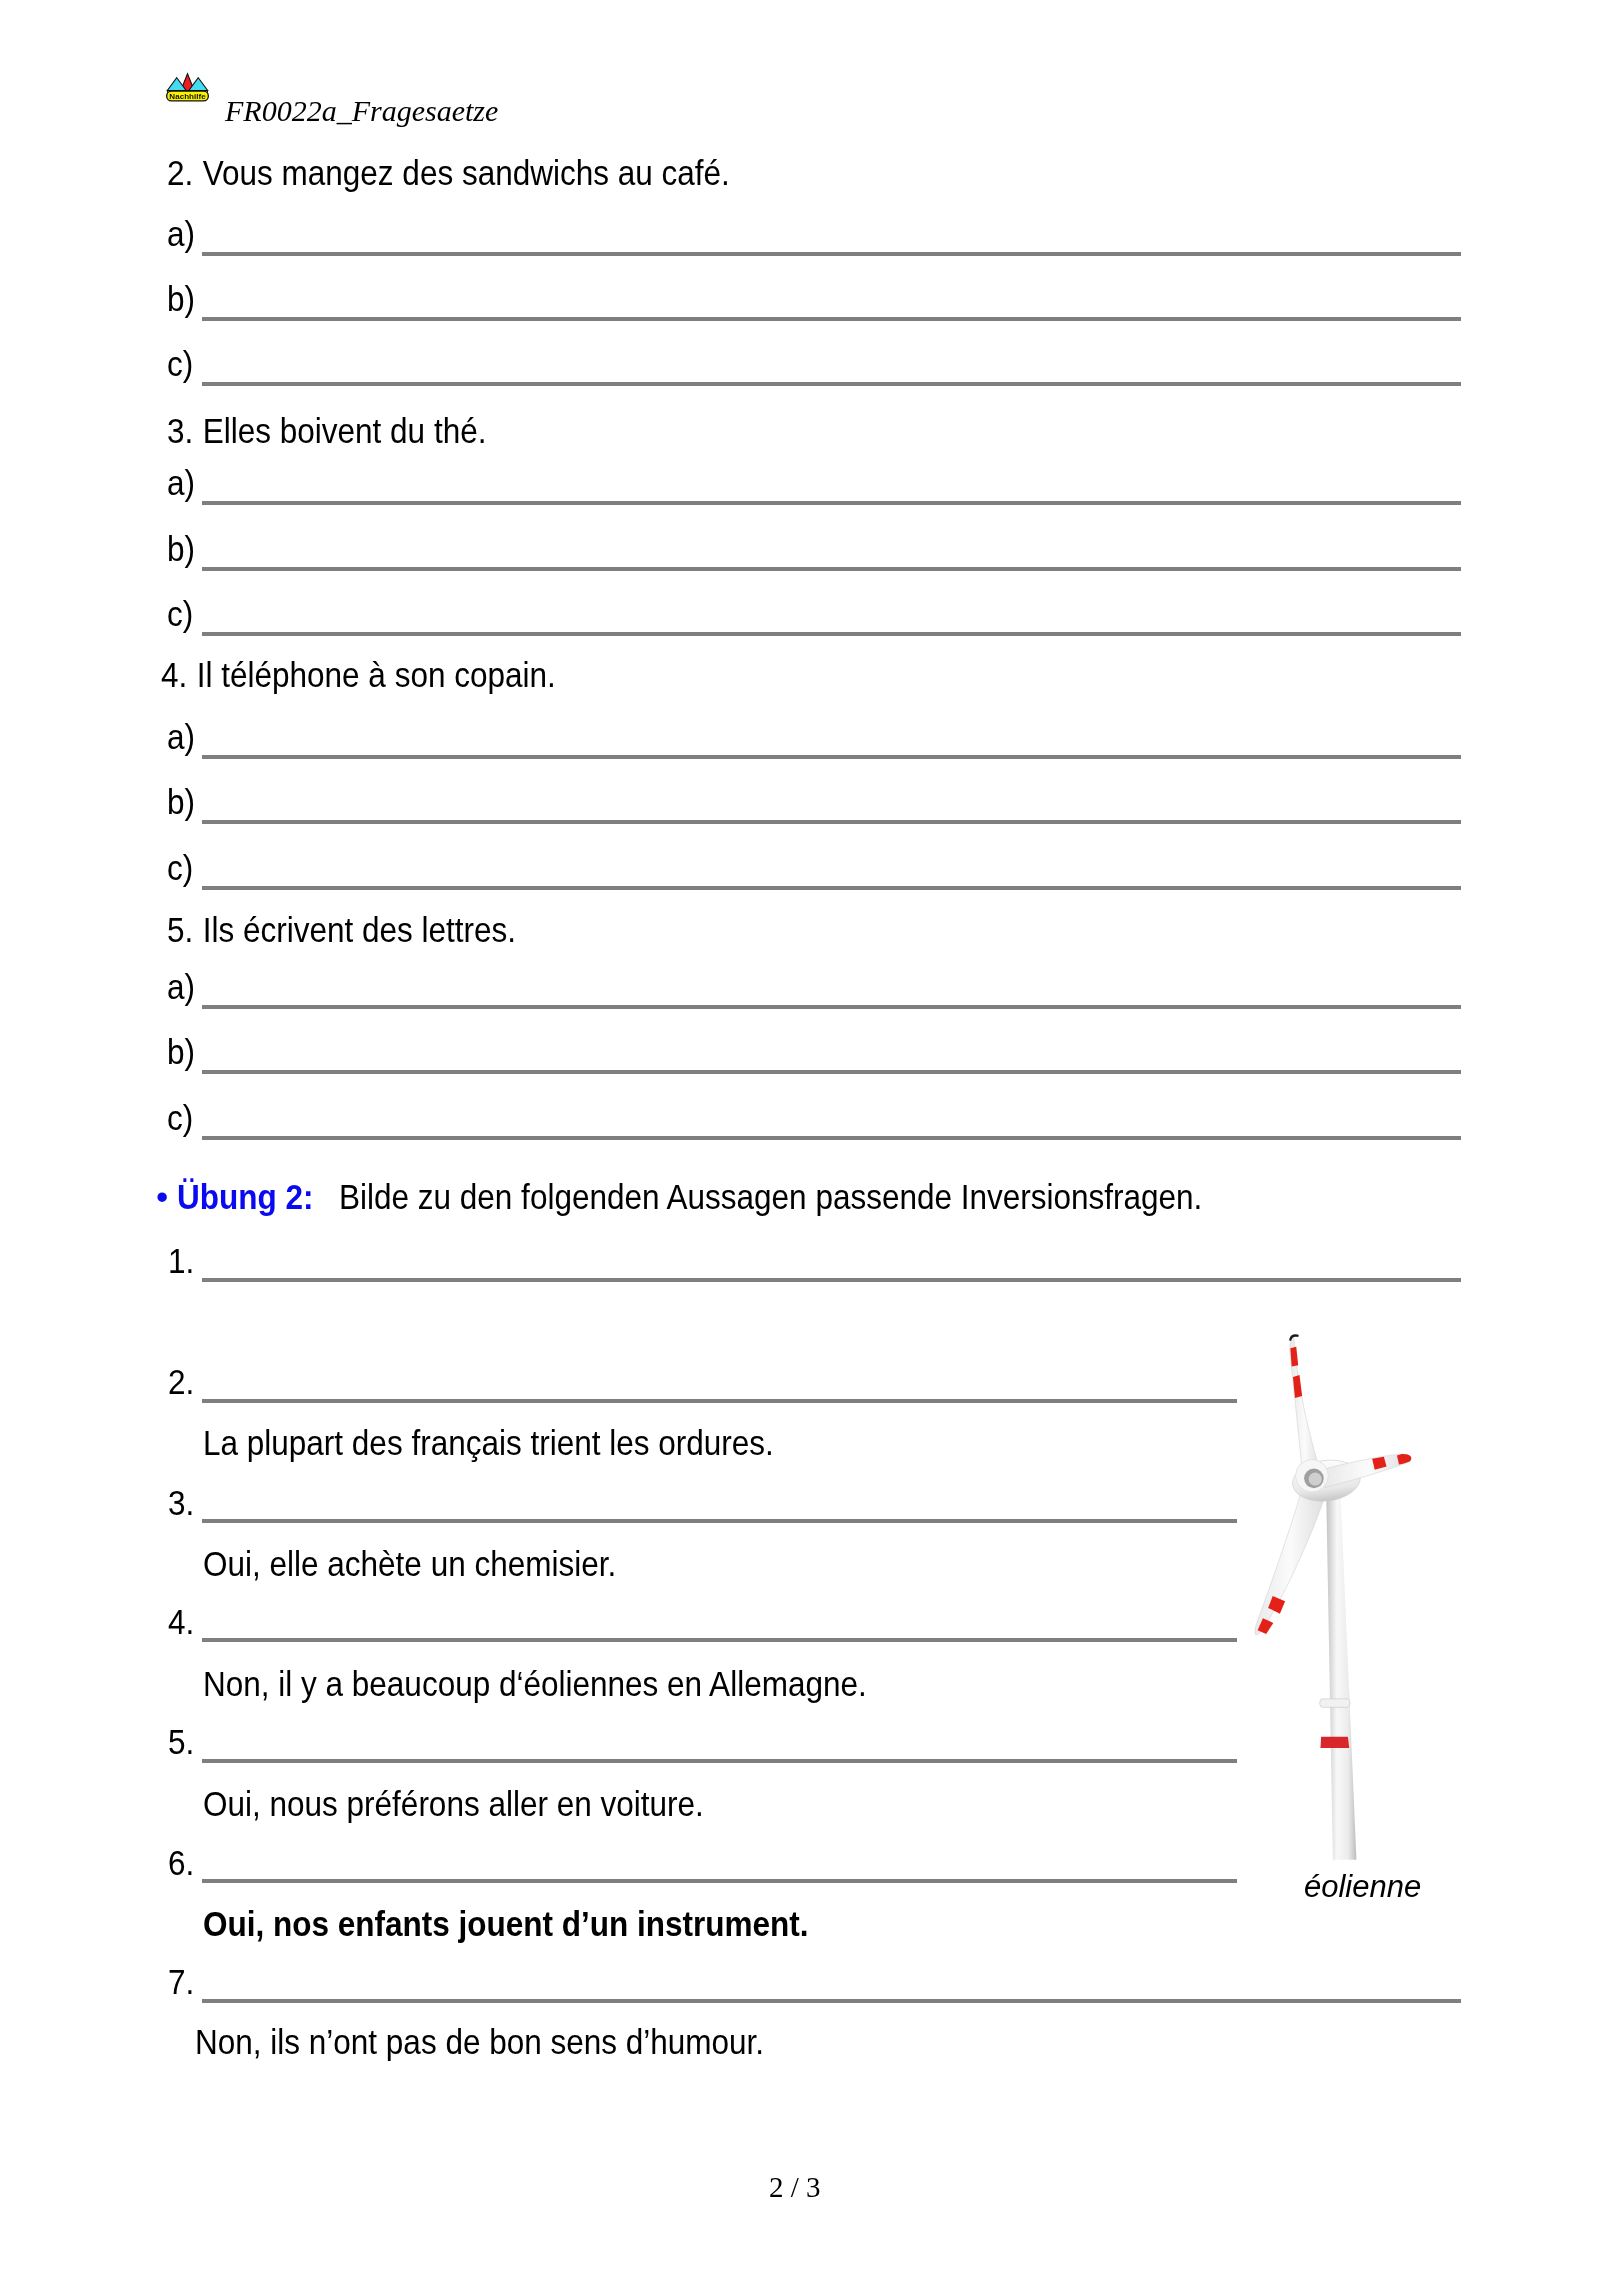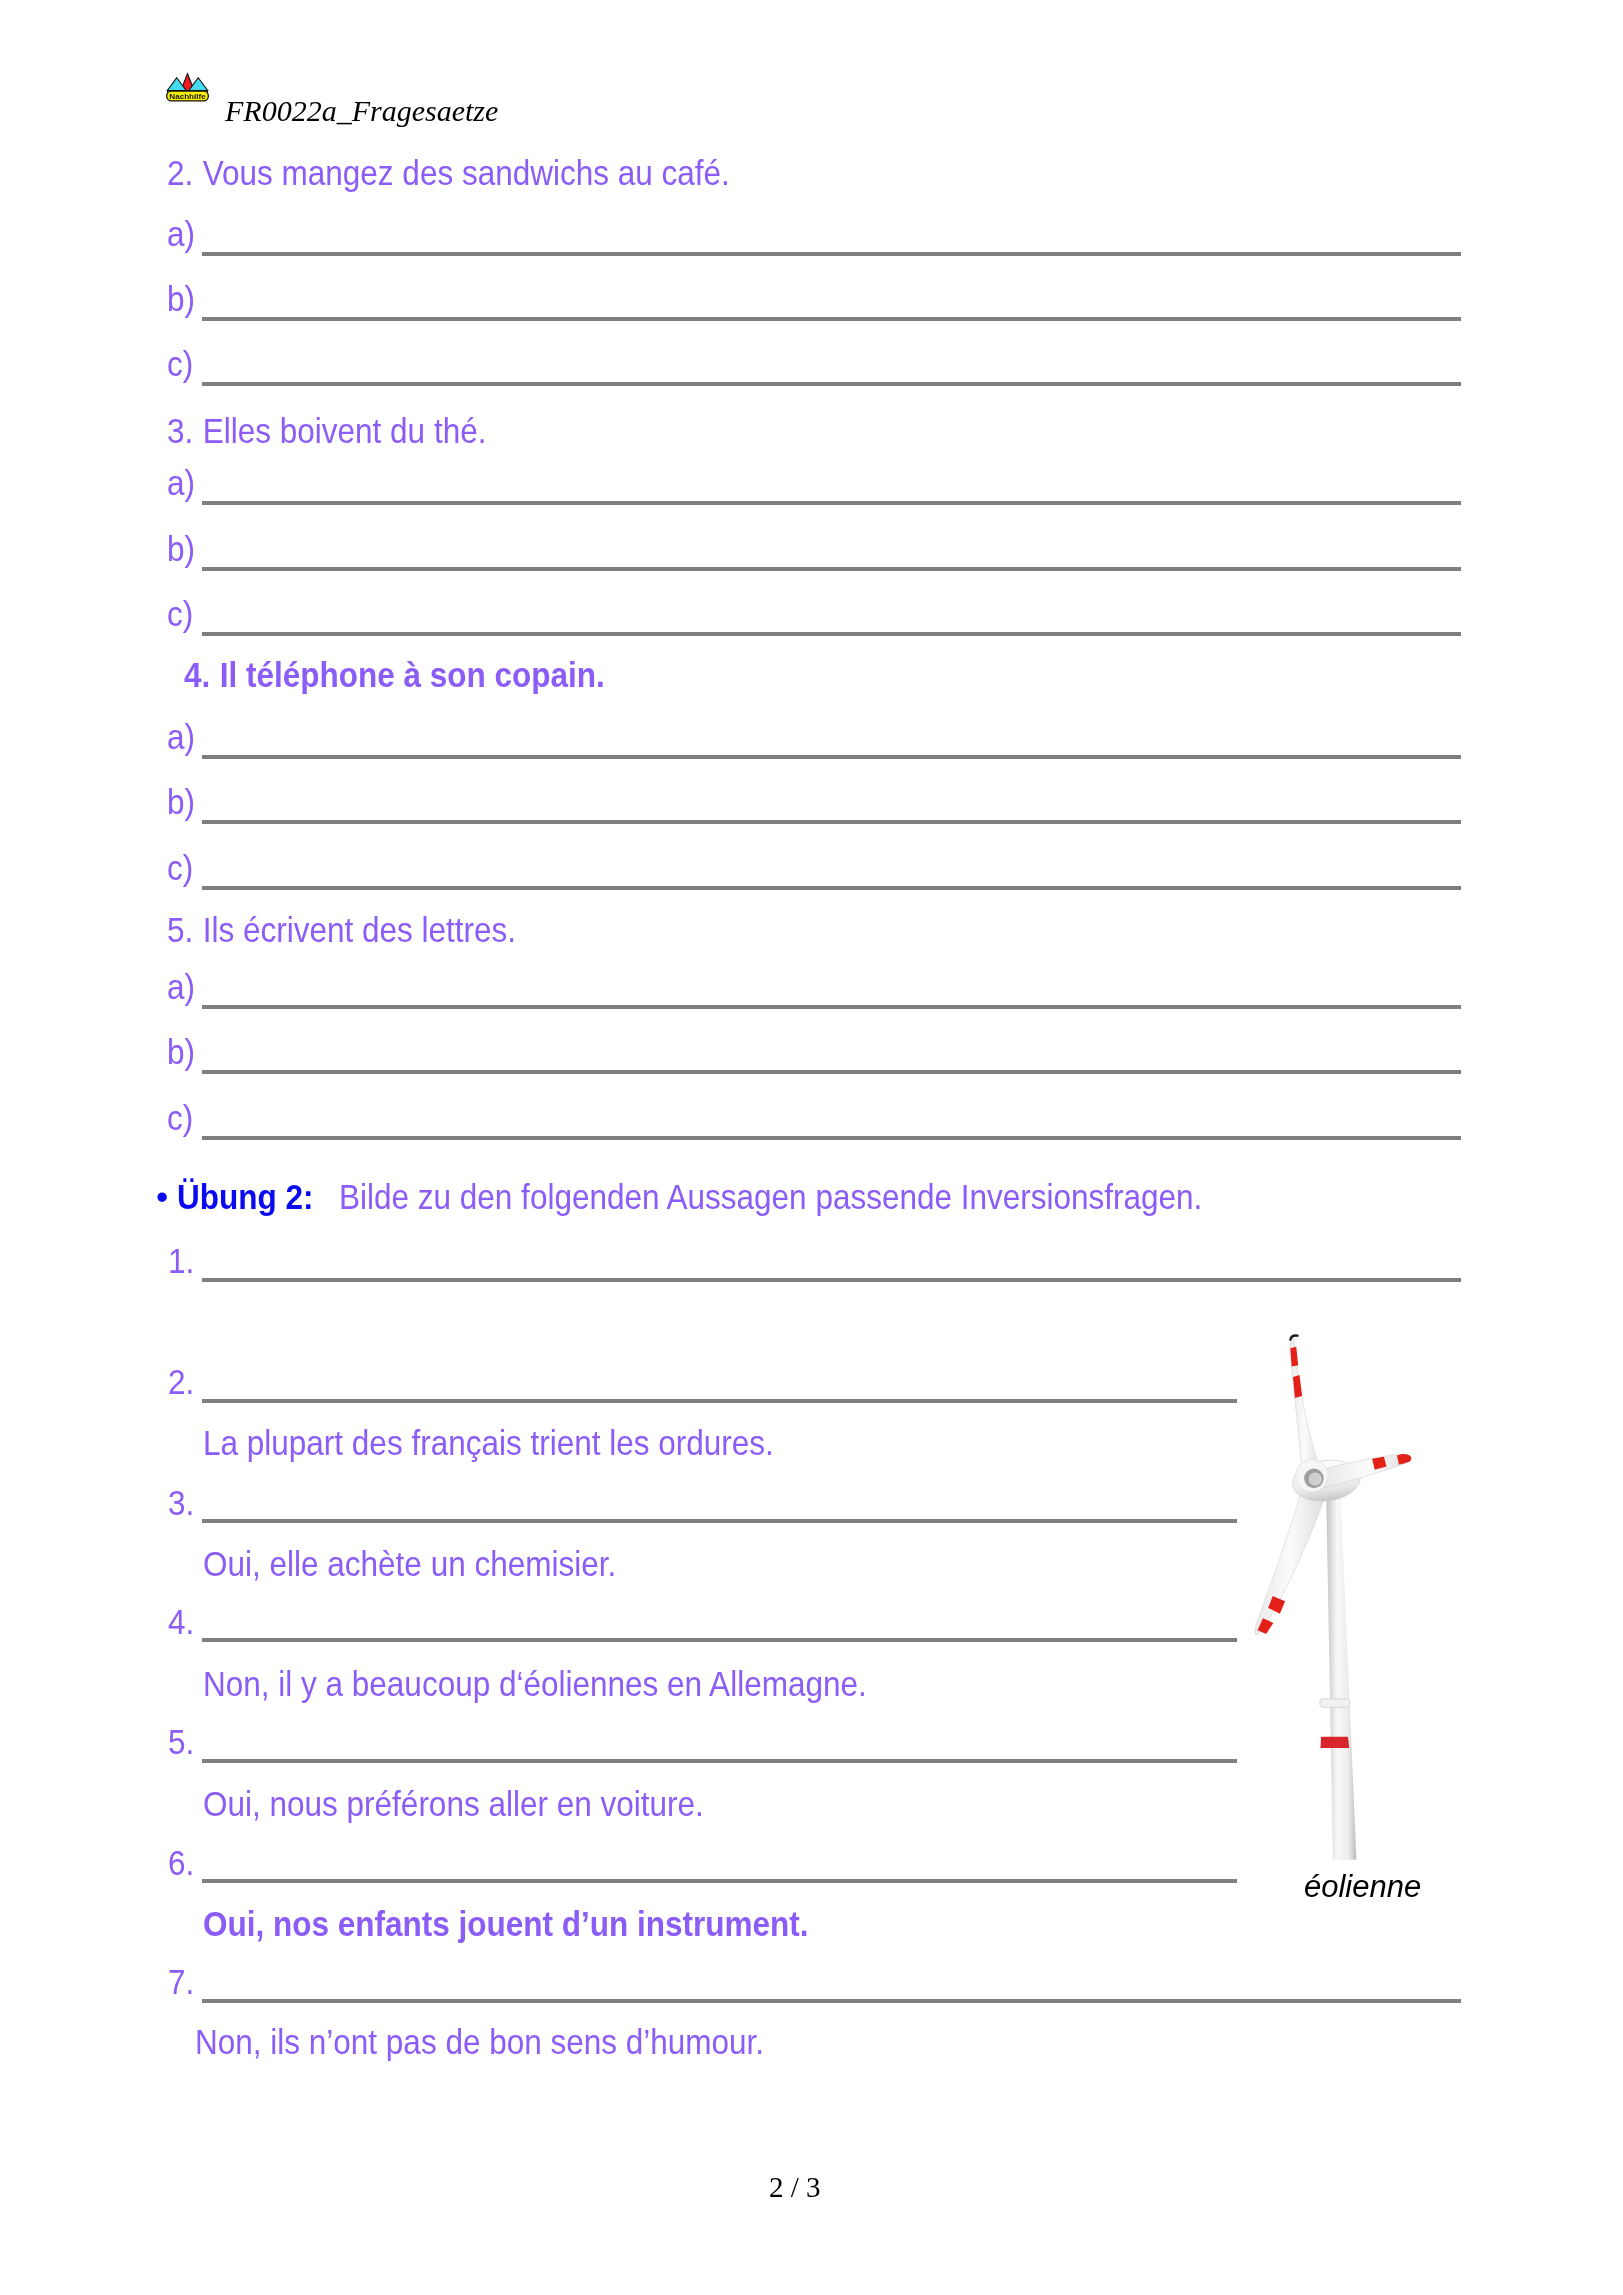--- a/index.html
+++ b/index.html
@@ -10,21 +10,21 @@
     font-family:"Liberation Sans", sans-serif;
     color:#000;
     overflow:hidden;
     margin:0 auto;
   }
   .t {
     position:absolute;
     font-size:35px;
     line-height:35px;
     white-space:nowrap;
-    color:#8b5cf6;
+    color:#000000;
   }
   .cond {
     display:inline-block;
     transform:scaleX(0.9);
     transform-origin:0 0;
     white-space:nowrap;
   }
   .qt { margin-left:10.5px; }
   .rule {
     position:absolute;
@@ -90,21 +90,21 @@
   <div class="t" style="left:167px; top:413px;">
     <span class="cond"><span>3.</span><span class="qt">Elles boivent du thé.</span></span>
   </div>
   <div class="t" style="left:167px; top:465px;"><span class="cond">a)</span></div>
   <div class="rule long" style="top:501px;"></div>
   <div class="t" style="left:167px; top:531px;"><span class="cond">b)</span></div>
   <div class="rule long" style="top:567px;"></div>
   <div class="t" style="left:167px; top:596px;"><span class="cond">c)</span></div>
   <div class="rule long" style="top:632px;"></div>
 
-  <div class="t" style="left:184px; top:657px;font-weight:bold;">
+  <div class="t" style="left:161px; top:657px;">
     <span class="cond"><span>4.</span><span class="qt">Il téléphone à son copain.</span></span>
   </div>
   <div class="t" style="left:167px; top:719px;"><span class="cond">a)</span></div>
   <div class="rule long" style="top:755px;"></div>
   <div class="t" style="left:167px; top:784px;"><span class="cond">b)</span></div>
   <div class="rule long" style="top:820px;"></div>
   <div class="t" style="left:167px; top:850px;"><span class="cond">c)</span></div>
   <div class="rule long" style="top:886px;"></div>
 
   <div class="t" style="left:167px; top:912px;">

